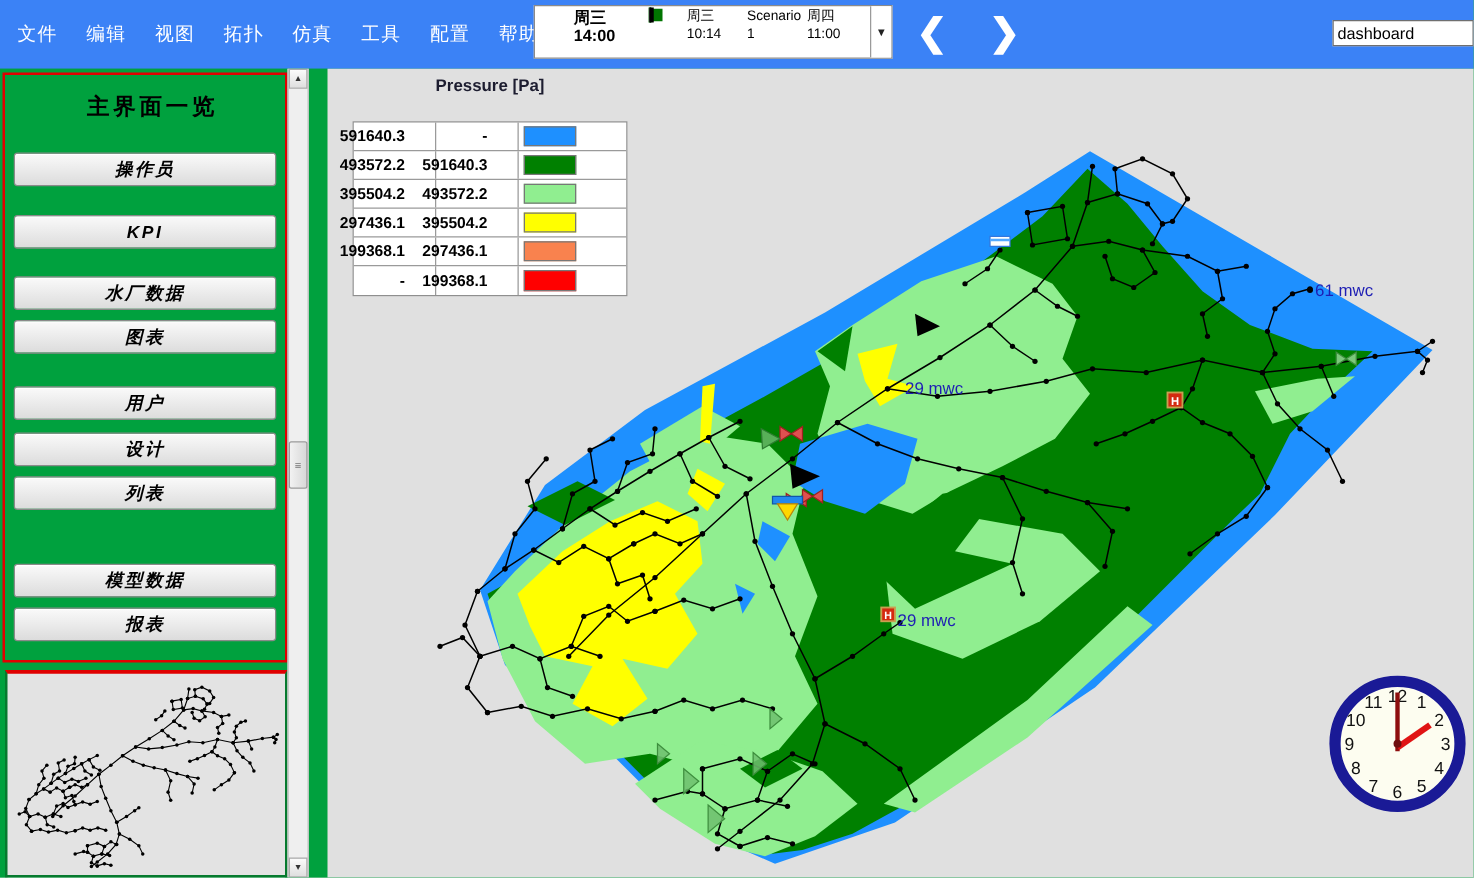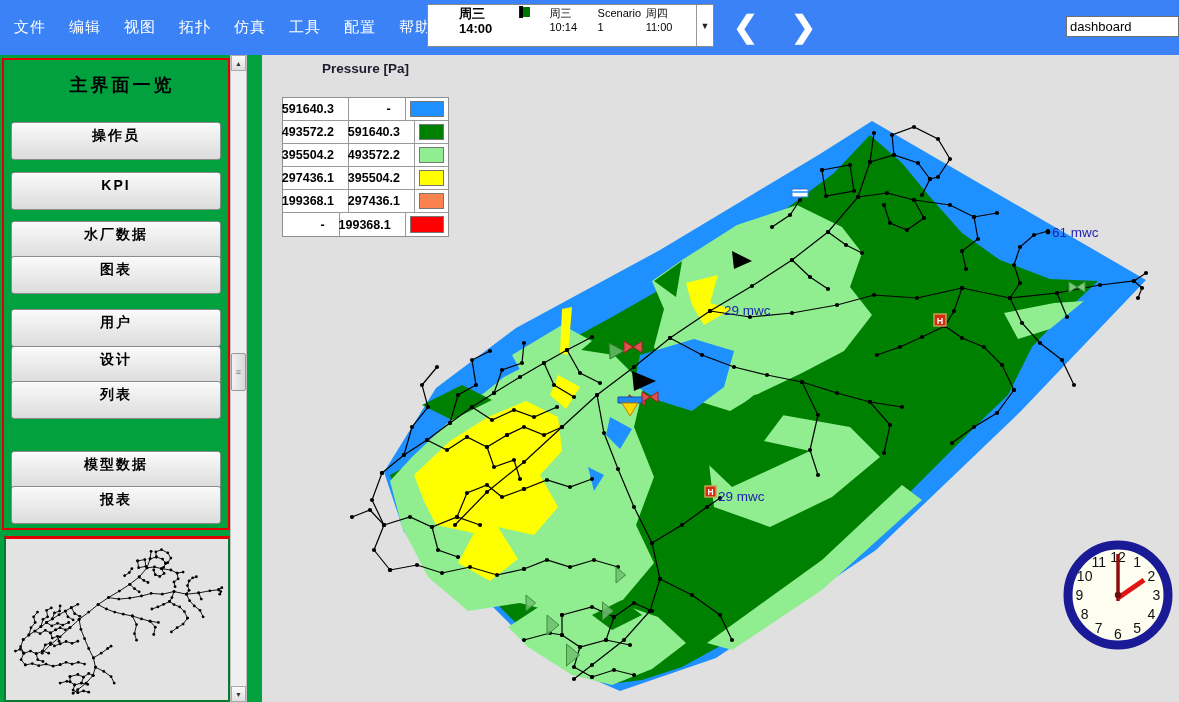--- a/index.html
+++ b/index.html
@@ -29,48 +29,48 @@
   .nav-prev { left:733px; }
   .nav-next { left:791px; }
 
   .dash-input { position:absolute; left:1066px; top:16px; width:113px; height:21px; border:1px solid #6f6f6f;
                 font-size:13px; padding:0 3px; font-family:"Liberation Sans",sans-serif; background:#fff; color:#000; }
 
   
   .sidebar { position:absolute; left:0; top:55px; width:262px; height:647px; background:#00A13E; }
   .panel-main { position:absolute; left:2px; top:3px; width:228px; height:472px; border:2px solid #E00000;padding-left:12px; }
   .panel-title { text-align:center; margin-top:13px; font-size:18px; font-weight:bold; color:#000; letter-spacing:3px; }
-  .sb-btn { position:absolute; left:7px; width:210px; height:38px; text-align:center;
+  .sb-btn { position:absolute; left:7px; width:210px; height:27px; text-align:center;
             font-size:14px; font-weight:bold; color:#000; letter-spacing:2px; line-height:25px;
             background:linear-gradient(#FAFAFA,#DCDCDC); border:1px solid #8a8a8a; border-radius:3px;
-            box-shadow:inset 0 1px 0 #fff; cursor:pointer; }
+            box-shadow:inset 0 1px 0 #fff; cursor:pointer;font-style:italic; }
 
   .thumb-panel { position:absolute; left:4px; top:481px; width:226px; height:166px;
                  border:2px solid #067A2E; border-top:3px solid #E00000; background:#E3E3E3; overflow:hidden; }
 
   .scrollbar { position:absolute; left:230px; top:0; width:17px; height:647px; background:#EFEFEF;
                border-left:1px solid #BFBFBF; border-right:1px solid #BFBFBF; }
   .sb-arrow { position:absolute; left:0; width:15px; height:16px; background:linear-gradient(#FBFBFB,#DFDFDF);
               border:1px solid #ABABAB; font-size:7px; color:#333; text-align:center; line-height:15px; cursor:pointer; }
   .sb-up { top:0; }
   .sb-down { bottom:0; }
   .sb-thumb { position:absolute; left:0; top:298px; width:15px; height:38px; background:linear-gradient(90deg,#F2F2F2,#D8D8D8);
               border:1px solid #9a9a9a; border-radius:2px; text-align:center; line-height:36px; font-size:9px; color:#777; cursor:grab; }
 
   
   .map-area { position:absolute; left:262px; top:55px; width:917px; height:647px; background:#E0E0E0; overflow:hidden; }
   .map-svg { position:absolute; left:0; top:0; }
 
-  .legend { position:absolute; left:20px; top:6px; width:167px; }
+  .legend { position:absolute; left:20px; top:6px; width:220px; }
   .legend-title { text-align:center; font-size:13.5px; font-weight:bold; color:#1d1d30; height:16px; }
   .legend-table { margin-top:20px; border:1px solid #8f8f8f; background:#fff; }
   .lg-row { display:flex; height:23px; border-bottom:1px solid #9a9a9a; }
   .lg-row:last-child { border-bottom:none; }
   .lg-cell { border-right:1px solid #9a9a9a; font-size:12.5px; font-weight:bold; color:#000;
-             display:flex; align-items:center; justify-content:flex-end; padding-right:14px; }
+             display:flex; align-items:center; justify-content:flex-end; padding-right:24px; }
   .lg-from { width:66px; }
   .lg-to { width:66px; }
   .lg-swatch-cell { width:50px; border-right:none; padding:3px 4px; }
   .lg-swatch { width:100%; height:100%; border:1px solid #777; }
 
   .clock { position:absolute; left:799px; top:483px; width:114px; height:114px; }
 </style>
 </head>
 <body>
 

